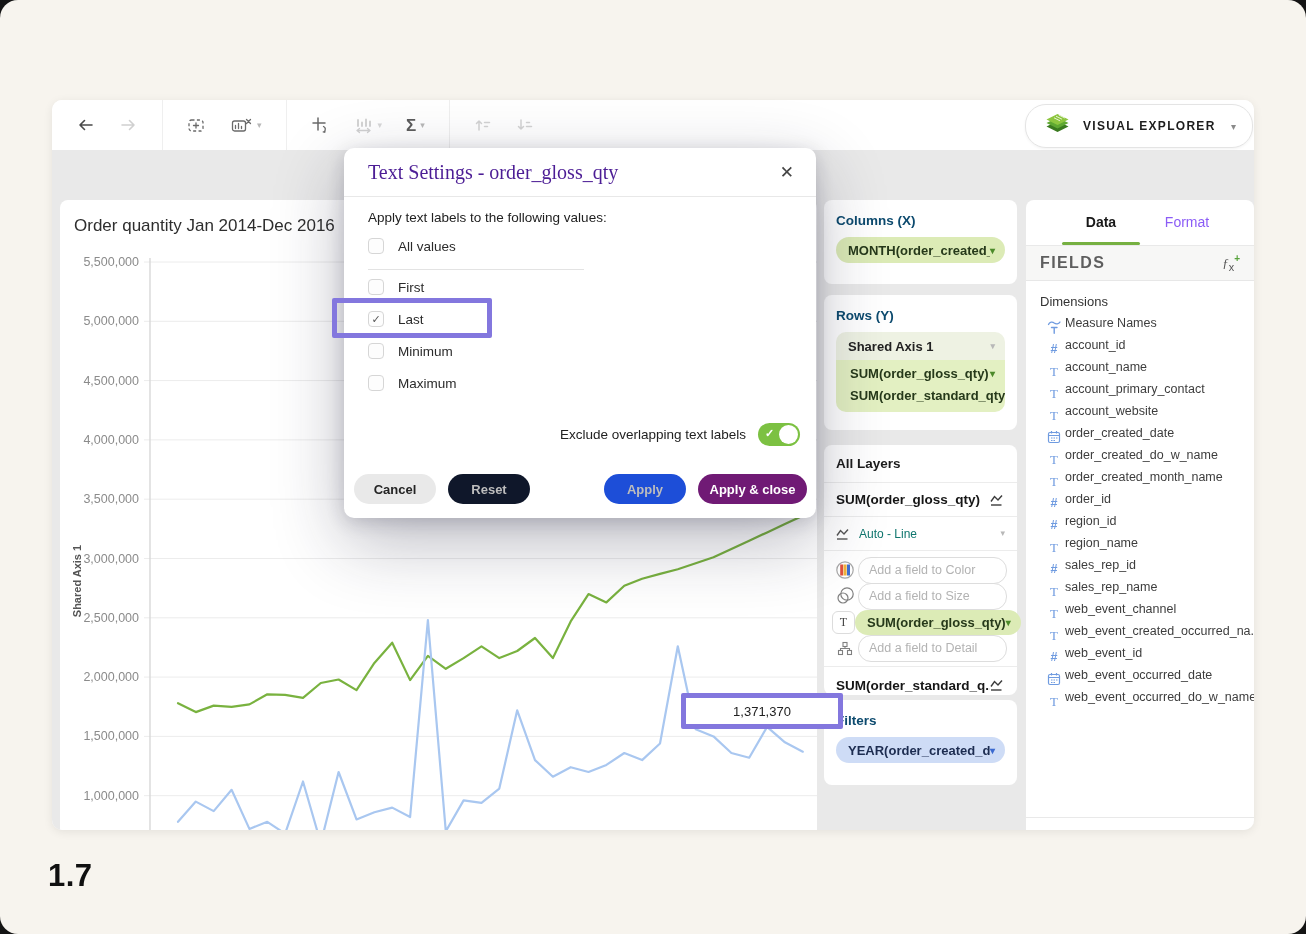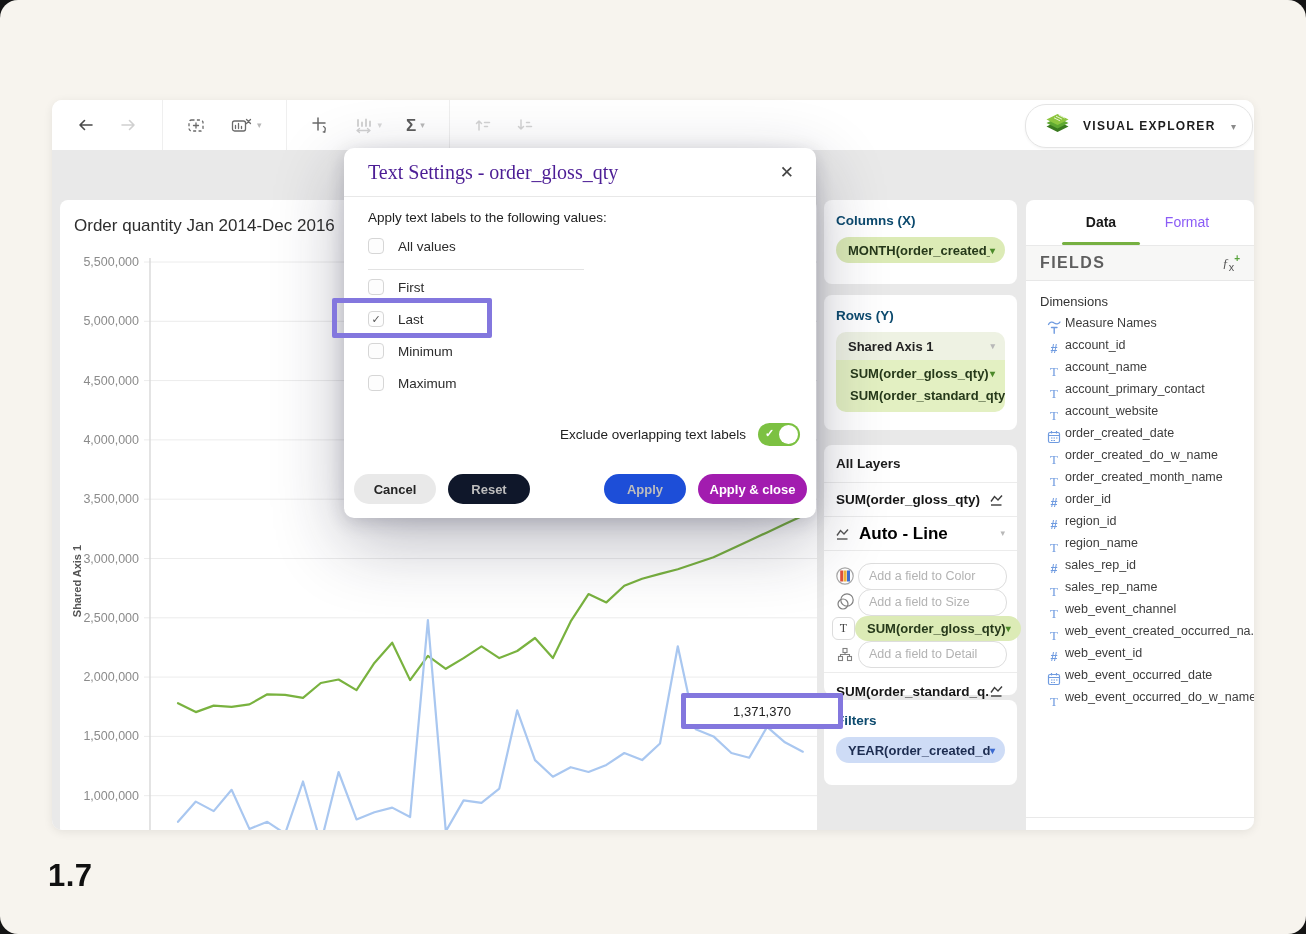--- a/index.html
+++ b/index.html
@@ -96,21 +96,21 @@
   .toggle-lb{font-size:13.5px;color:#222;}
   .toggle{width:42px;height:23px;border-radius:12px;background:#7cc142;position:relative;cursor:pointer;}
   .toggle .knob{position:absolute;right:2px;top:2px;width:19px;height:19px;border-radius:50%;background:#fff;}
   .toggle .chk{position:absolute;left:7px;top:4px;color:#fff;font-size:11px;font-weight:bold;}
   .modal-foot{position:absolute;left:0;top:326px;width:472px;height:30px;display:flex;align-items:center;}
   .btn{height:30px;border-radius:15px;border:none;font-family:"Liberation Sans",sans-serif;font-size:13px;
        font-weight:bold;display:flex;align-items:center;justify-content:center;cursor:pointer;}
   .btn-cancel{width:82px;margin-left:10px;background:#e9e9e9;color:#242424;}
   .btn-reset{width:82px;margin-left:12px;background:#0f172a;color:#bdbdbd;}
   .btn-apply{width:82px;margin-left:auto;background:#1d4ed8;color:#bdbdbd;}
-  .btn-applyclose{width:109px;margin-left:12px;margin-right:9px;background:#a21caf;color:#fff;}
+  .btn-applyclose{width:109px;margin-left:12px;margin-right:9px;background:#701a75;color:#fff;}
   
   .annot{position:absolute;left:681px;top:693px;width:162px;height:36px;border:5px solid #8377de;border-radius:2px;
          box-sizing:border-box;background:#fff;z-index:20;display:flex;align-items:center;justify-content:center;}
   .annot span{font-size:13px;color:#222;}
   
   .page-label{position:absolute;left:48px;top:858px;font-size:31px;font-weight:bold;color:#101010;letter-spacing:.5px;}
 </style>
 </head>
 <body>
 
@@ -268,24 +268,24 @@
           <svg width="15" height="14" viewBox="0 0 15 14">
               <path d="M1 8.5 L4.5 3.5 L8 7 L12 2.5" stroke="#3c3c3c" stroke-width="1.4" fill="none"></path>
               <path d="M1 12 h10.5" stroke="#3c3c3c" stroke-width="1.4"></path>
             </svg>
         </div>
         <div class="lay-row">
           <svg style="margin-right:8px;" width="15" height="14" viewBox="0 0 15 14">
               <path d="M1 8.5 L4.5 3.5 L8 7 L12 2.5" stroke="#555" stroke-width="1.4" fill="none"></path>
               <path d="M1 12 h10.5" stroke="#555" stroke-width="1.4"></path>
             </svg>
-          <span class="name" style="font-weight:bold;font-size:17px;color:#000000;">Auto - Line</span>
+          <span class="name" style="font-weight:normal;font-size:12px;color:#0f766e;">Auto - Line</span>
           <span class="caret">▾</span>
         </div>
-        <div class="fld-row" style="margin-top:12px;">
+        <div class="fld-row" style="margin-top:6px;">
           <span class="fld-ic">
             <svg width="22" height="22" viewBox="0 0 22 22">
                 <defs>
                   <clipPath id="cclip">
                     <circle cx="11" cy="11" r="8"></circle>
                   </clipPath>
                 </defs>
                 <circle cx="11" cy="11" r="8.2" stroke="#a8a8a8" stroke-width="1.2" fill="#fff"></circle>
                 <g clip-path="url(#cclip)">
                   <rect x="6.2" y="5.5" width="3" height="11" fill="#e0513d"></rect>

